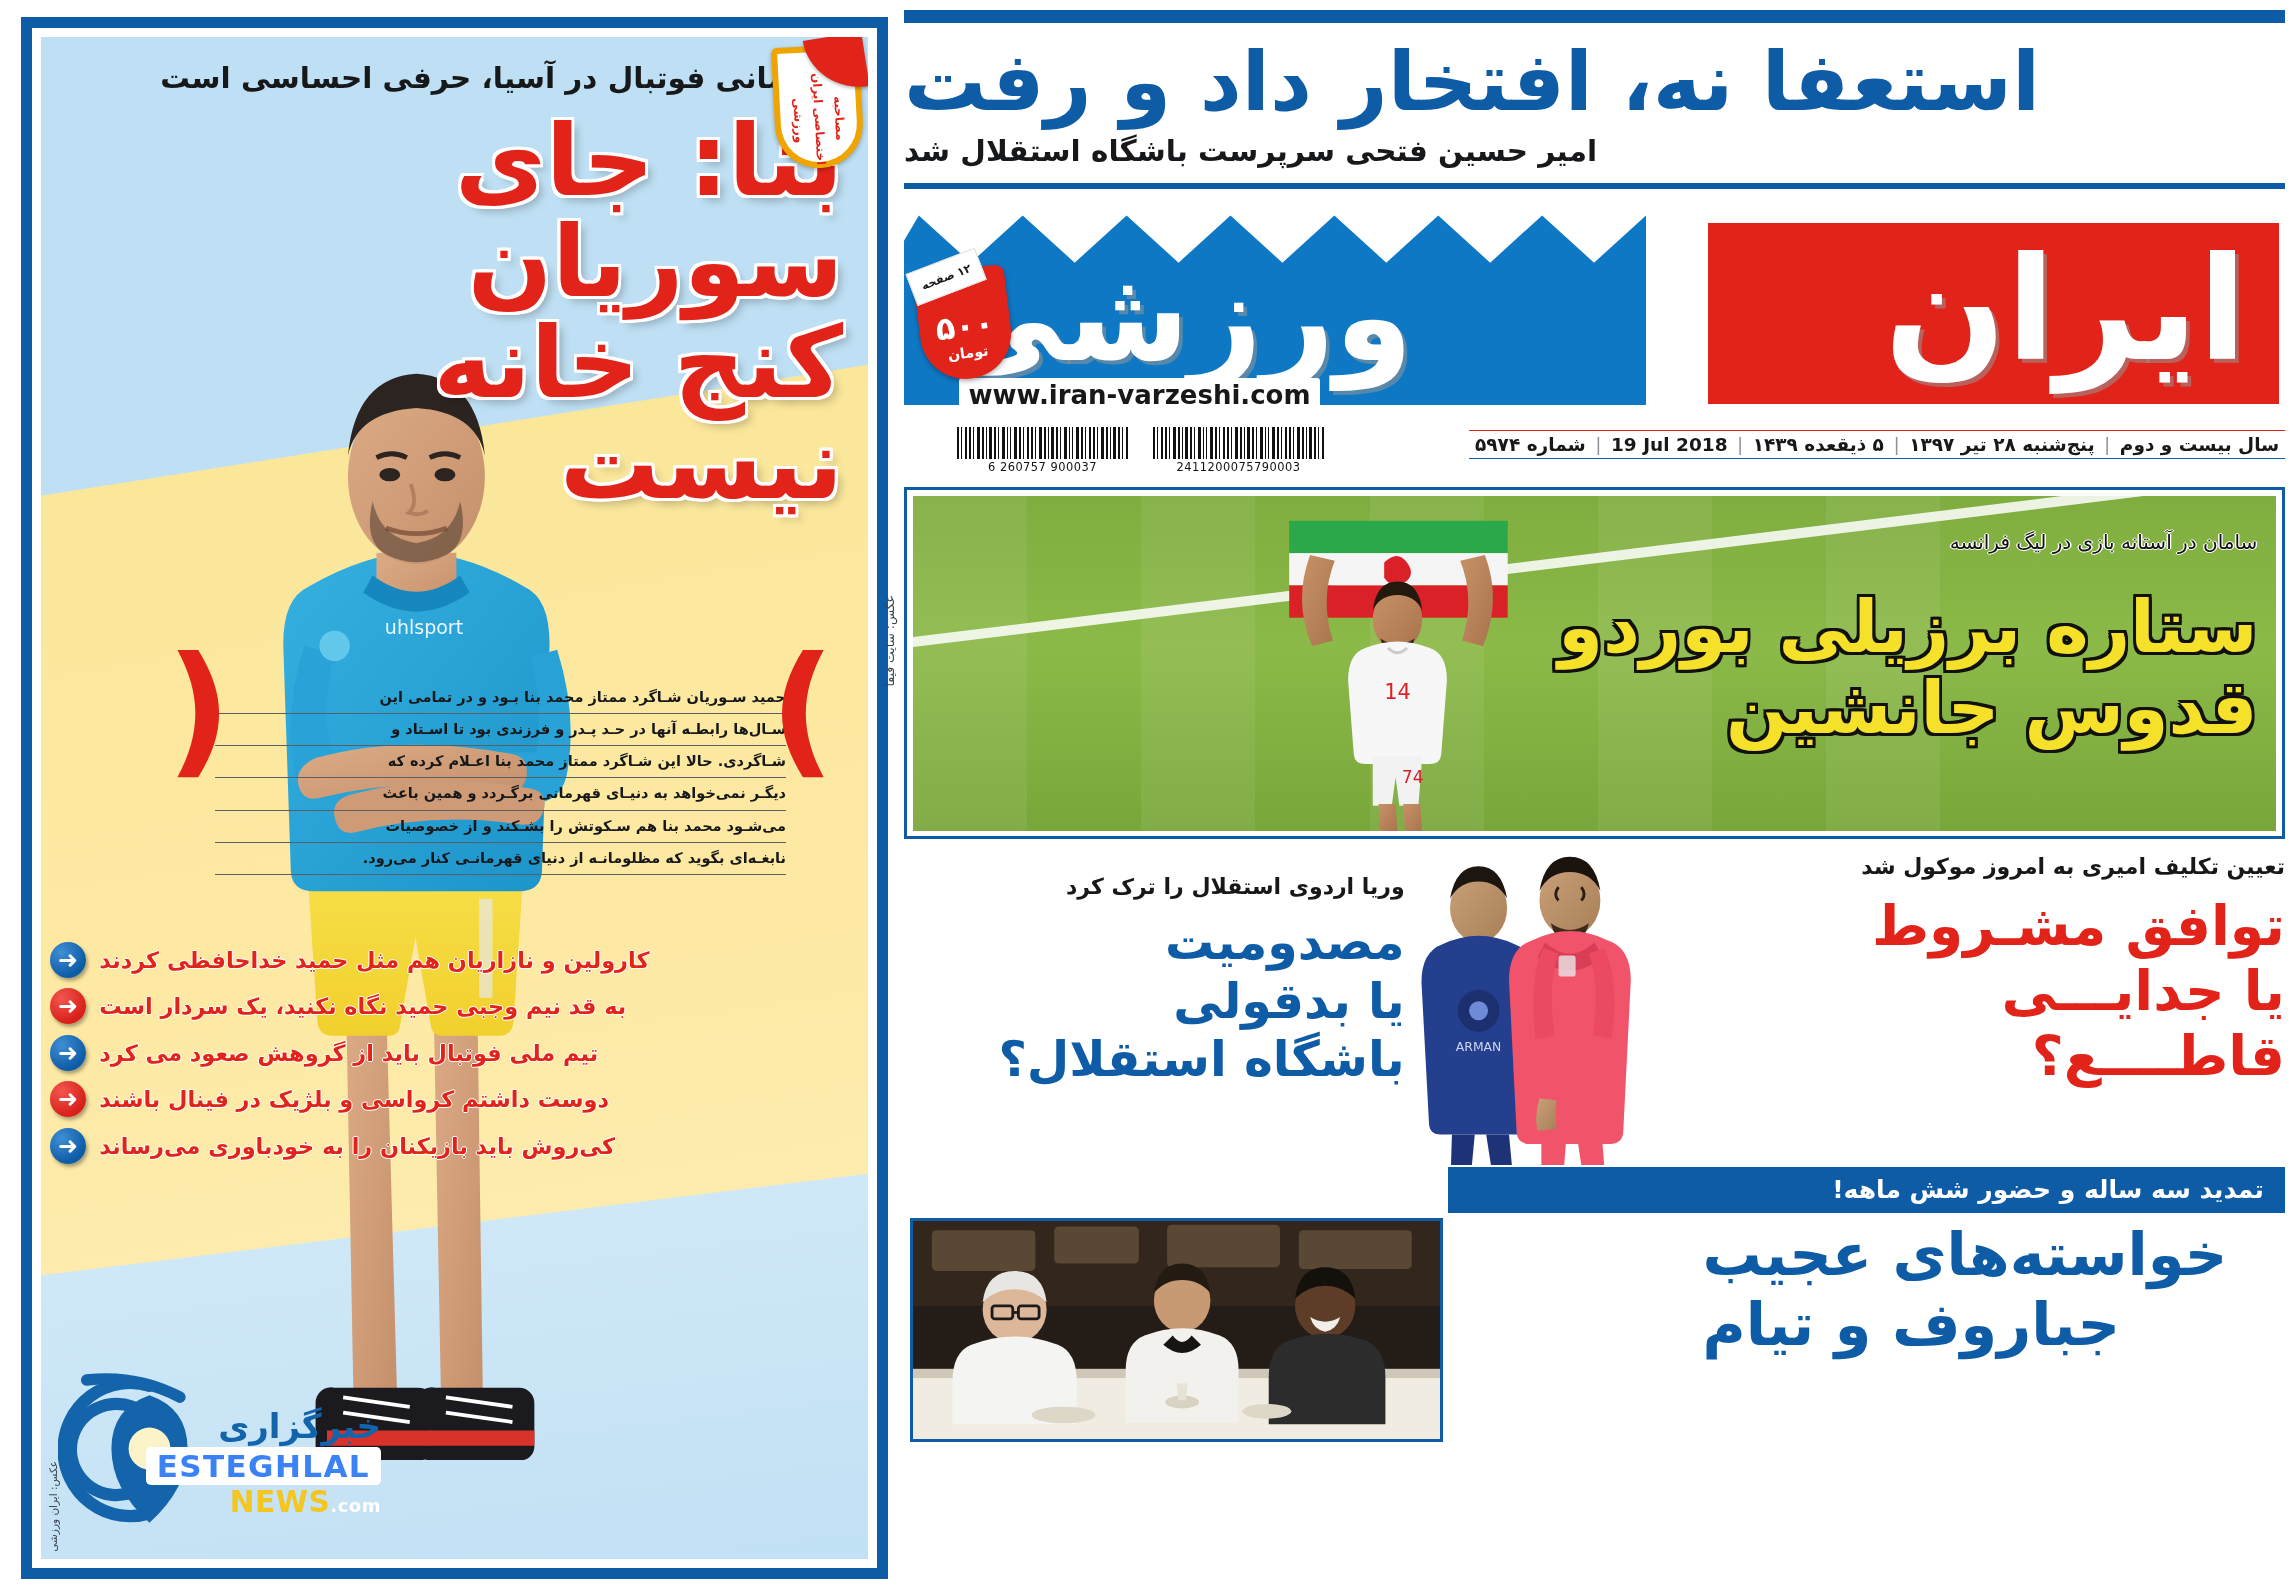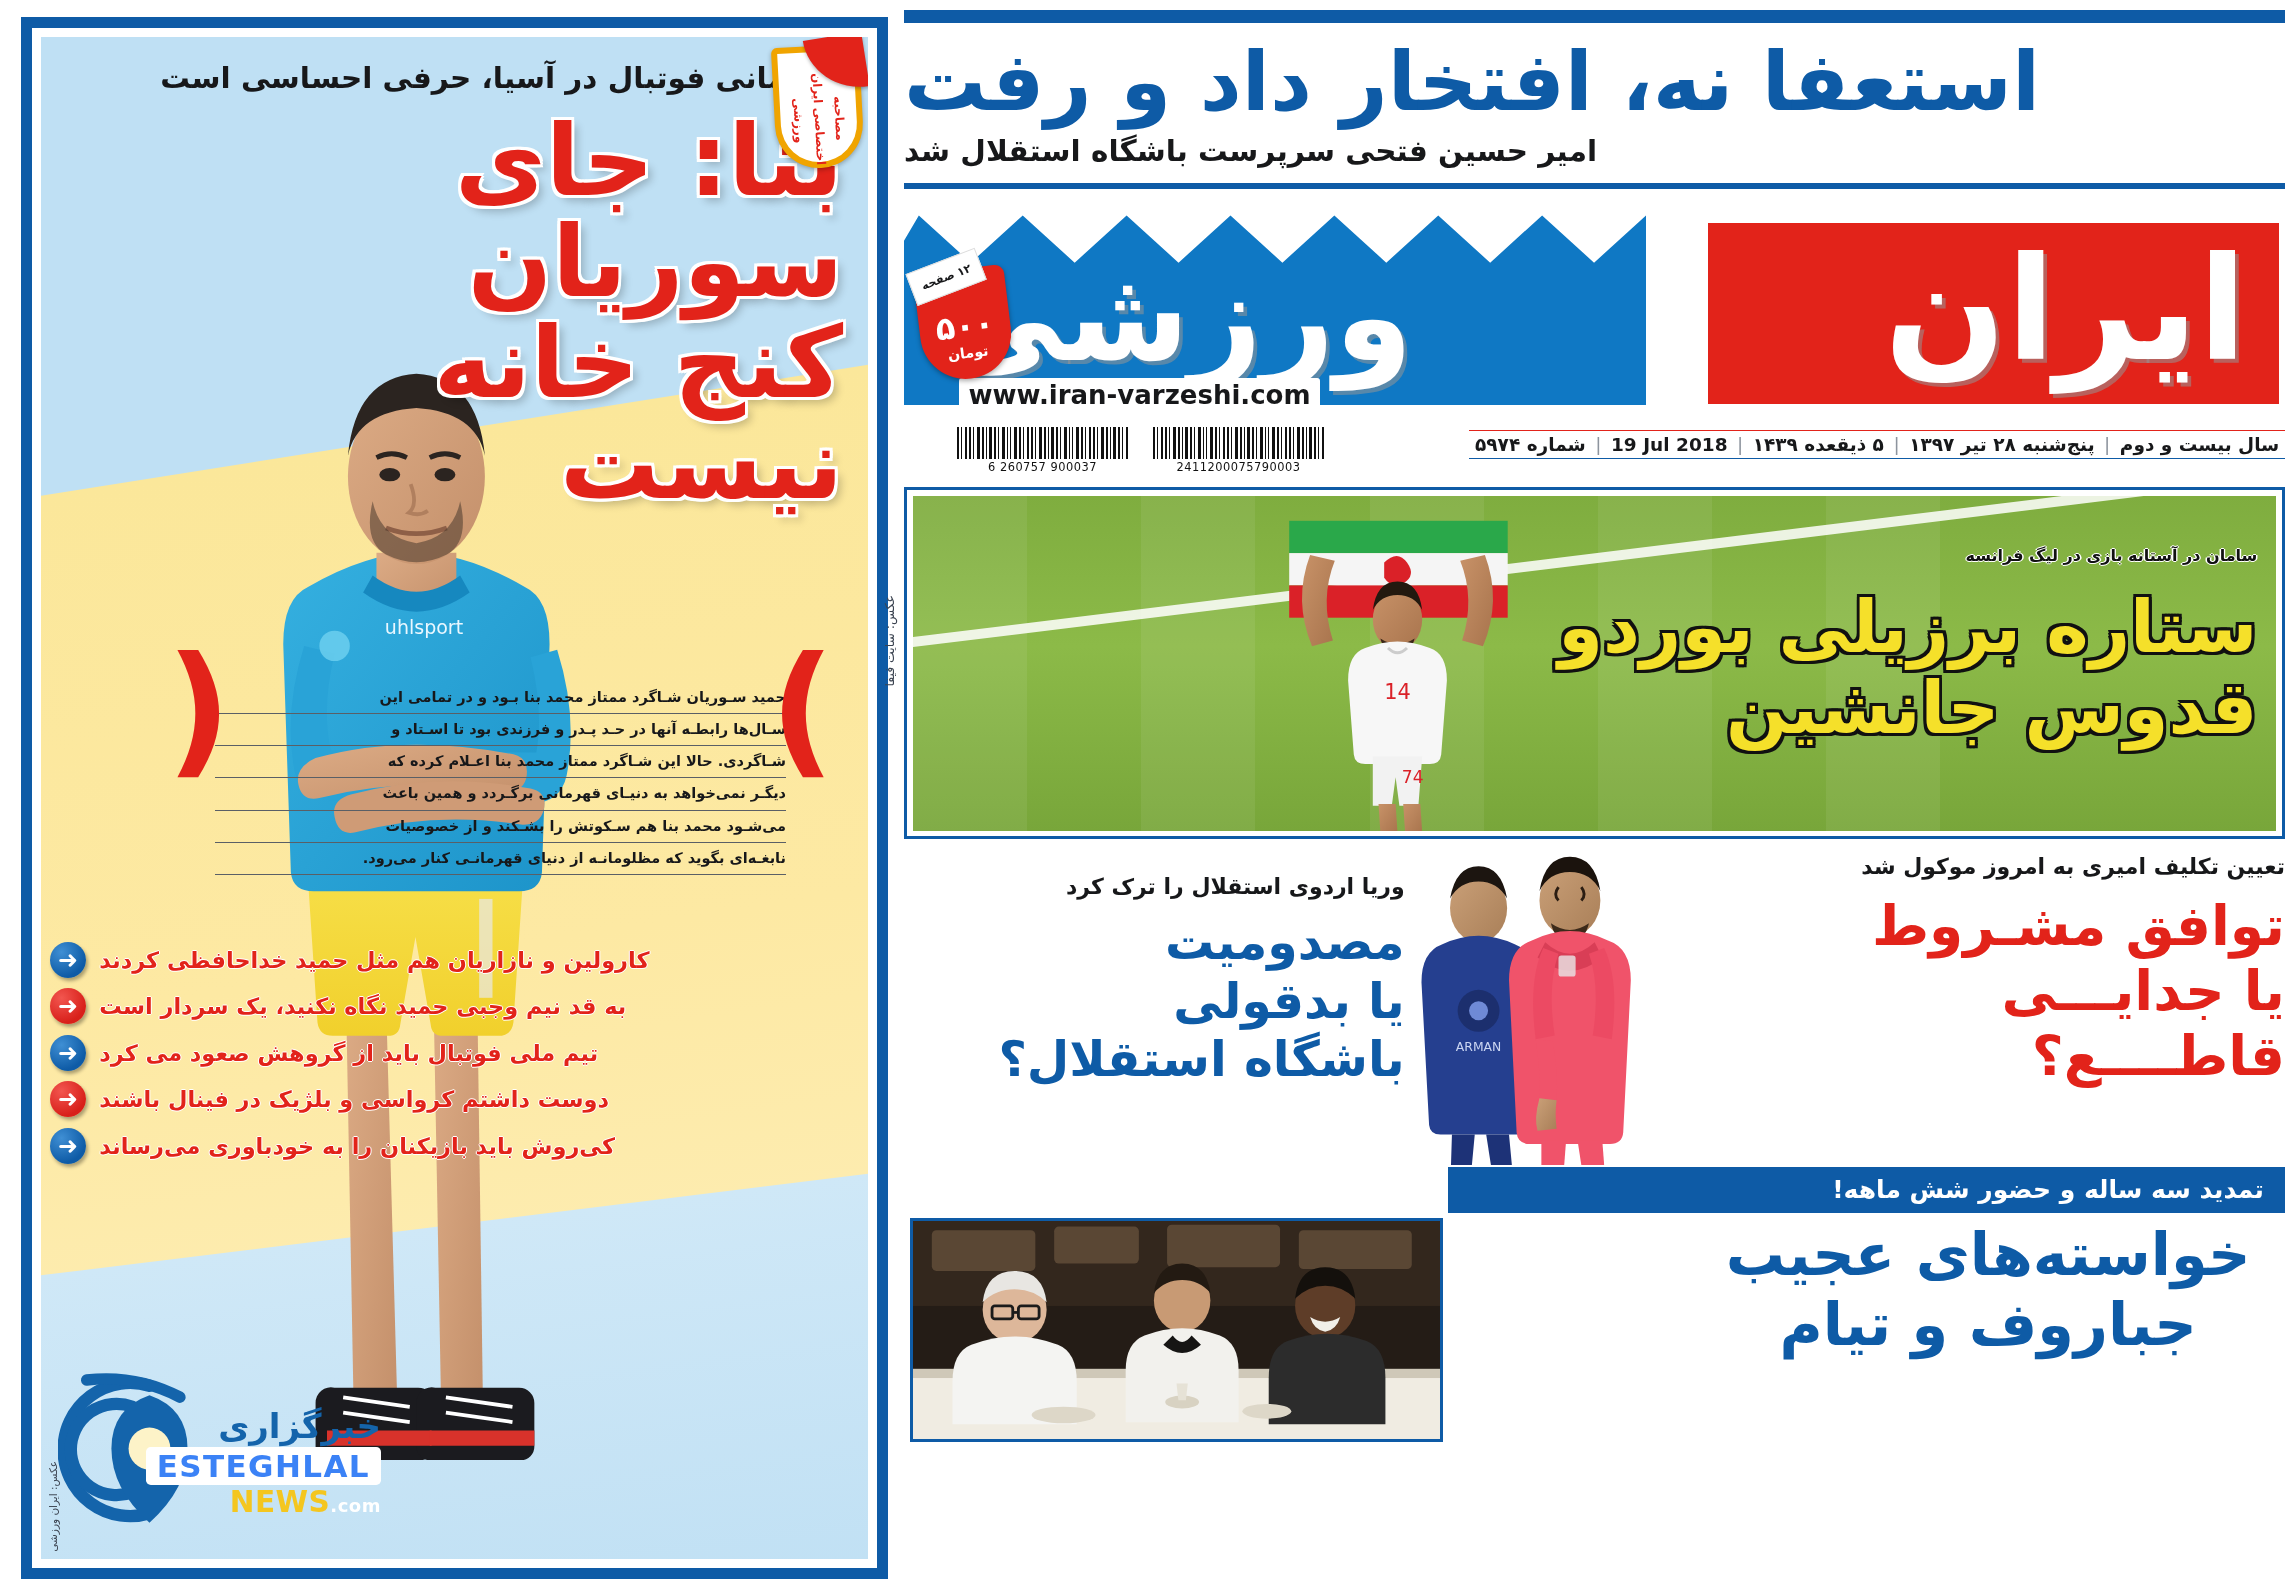--- a/index.html
+++ b/index.html
@@ -246,22 +246,22 @@
   }
   .pitch .stripe {
     position:absolute; top:0; bottom:0; width: 114px;
     background: rgba(255,255,255,.07);
   }
   .pitch .line-diag {
     position:absolute; left:-8%; top:16%; width:120%; height: 9.5px;
     background: rgba(255,255,255,.85); transform: rotate(-7deg);
   }
   .gh-kicker {
-    position:absolute; right: 19px; top: 50px;
-    font-size: 16px; font-weight:700; color:#111;
+    position:absolute; right: 19px; top: 34px;
+    font-size: 20px; font-weight:400; color:#111;
     text-shadow: -1.4px 0 0 #fff,1.4px 0 0 #fff,0 1.4px 0 #fff,0 -1.4px 0 #fff;
     white-space: nowrap;
   }
   .gh-head {
     position:absolute; right: 19px; top: 91px;
     font-size: 72px; font-weight: 700; color:#f5e02a; line-height: 1.12;
     text-shadow:
       -2.9px 0 0 #111, 2.9px 0 0 #111, 0 -2.9px 0 #111, 0 2.9px 0 #111,
       -2.9px -2.9px 0 #111, 2.9px -2.9px 0 #111, -2.9px 2.9px 0 #111, 2.9px 2.9px 0 #111;
   }
@@ -290,21 +290,21 @@
 
   
   .blue-banner {
     margin-top: 3.8px; height: 46px; background:#0e5ba6; color:#fff;
     display:flex; align-items:center; justify-content:flex-start;
     padding: 0 21px; font-size: 25px; font-weight:700;
     width: 837px; margin-right: 0;
   }
   .bottom-row { position:relative; height: 238px; }
   .bottom-head {
-    position:absolute; right: 11.4px; top: 7.6px; width: 571px; text-align:center;
+    position:absolute; right: 11.4px; top: 7.6px; width: 571px; text-align:left;
     font-size: 59px; font-weight:700; color:#0e5ba6; line-height:1.18;
   }
   .bottom-photo {
     position:absolute; left: 5.7px; top: 5.7px; width: 533px; height: 224px;
     border: 3.8px solid #0e5ba6; background:#2b2119; overflow:hidden;
   }
   .bottom-photo svg { width:100%; height:100%; display:block; }
 </style>
 </head>
 <body>

